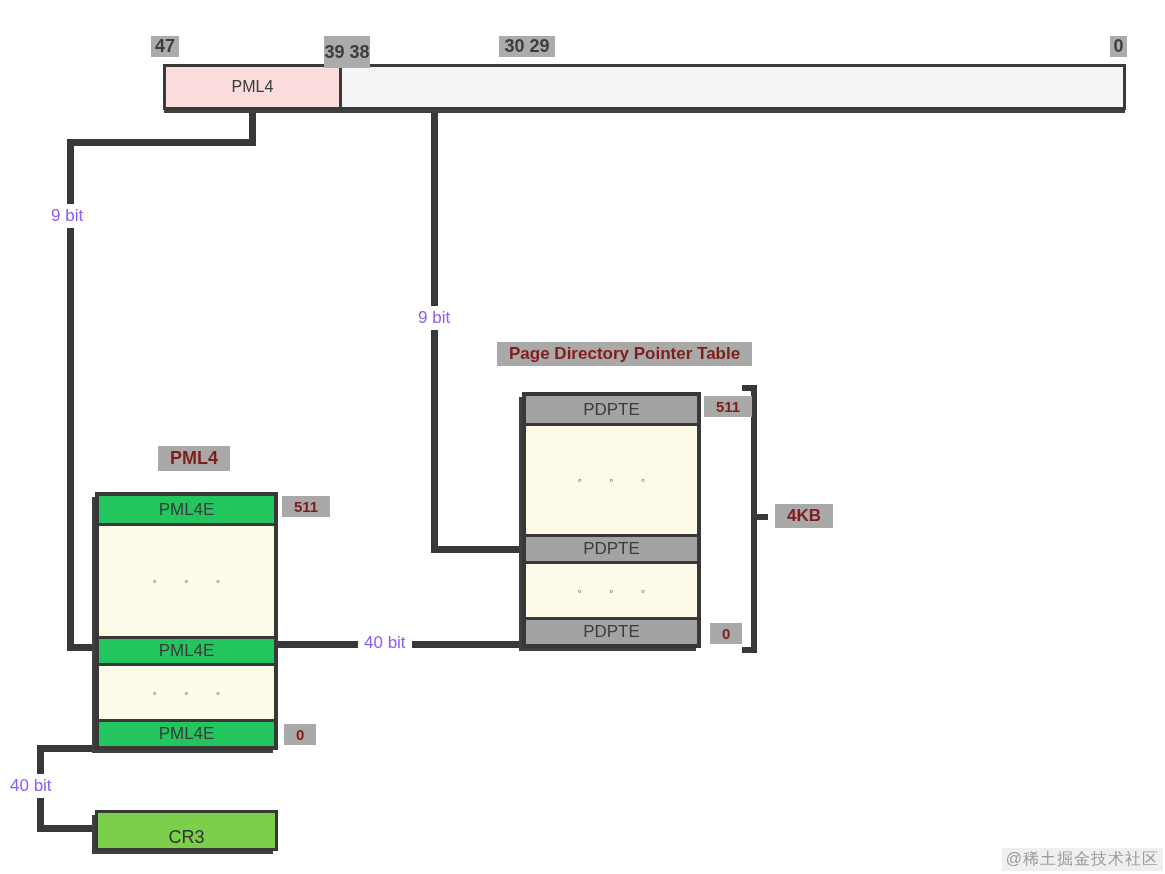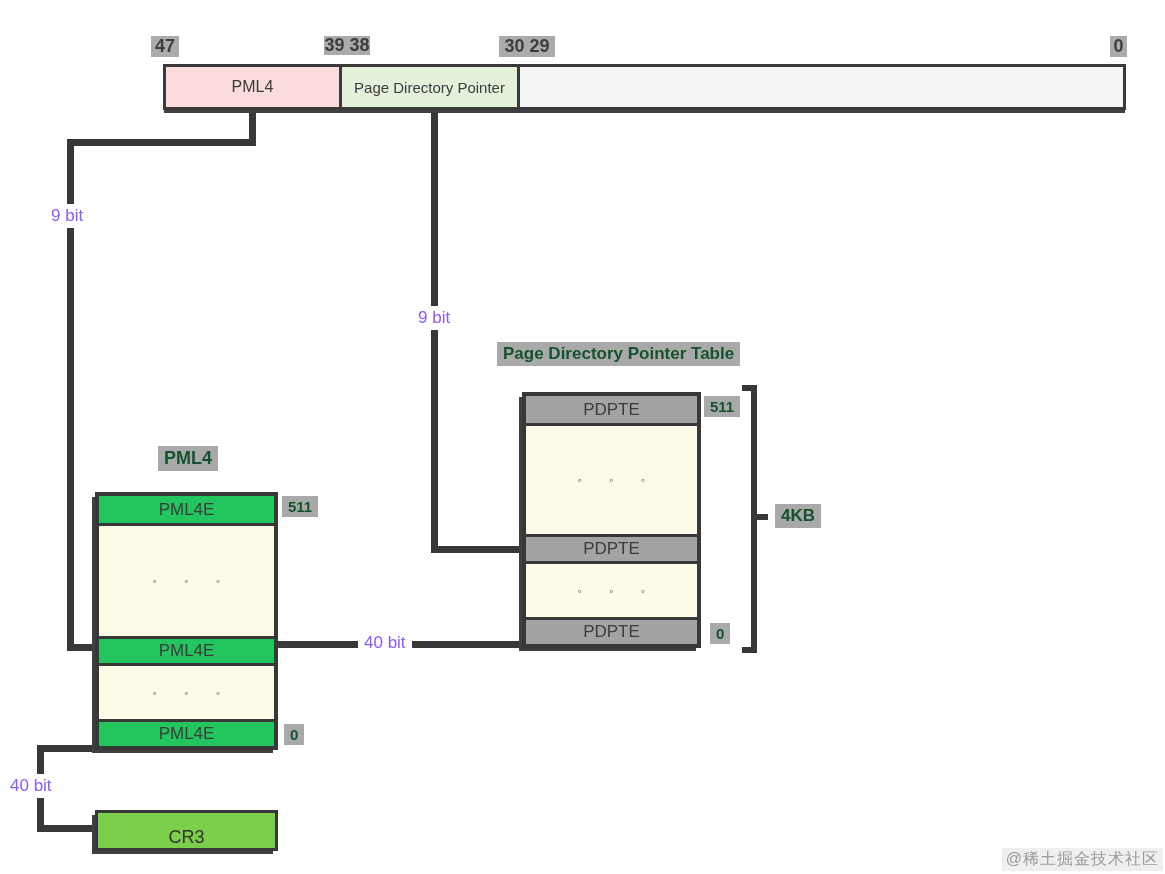--- a/index.html
+++ b/index.html
@@ -2,21 +2,21 @@
 <html><head>
 <meta charset="utf-8">
 <style>
   html,body{margin:0;padding:0;background:#ffffff;font-family:"Liberation Sans",sans-serif;}
   #canvas{position:relative;width:1165px;height:874px;background:#ffffff;overflow:hidden;}
 
   
   .line{position:absolute;background:#383838;z-index:1;}
   .chip{position:absolute;display:flex;align-items:center;justify-content:center;white-space:nowrap;z-index:6;}
   .chip.white{background:#ffffff;color:#8b5cf6;font-size:17px;padding:2px 6px;}
-  .chip.gray{background:#a9a9a9;color:#14532d;font-weight:700;filter:blur(0.55px);padding:2px 6px;text-align:right;}
+  .chip.gray{background:#a9a9a9;color:#7f1d1d;font-weight:700;filter:blur(0.55px);padding:2px 12px;text-align:right;}
   .bitchip{position:absolute;display:flex;align-items:center;justify-content:center;
            background:#ababab;color:#3d3d3d;font-weight:700;font-size:18px;
            filter:blur(0.55px);z-index:6;white-space:nowrap;}
 
   
   .addr-bar{position:absolute;left:163px;top:64px;width:963px;height:46px;
             border:3px solid #3a3a3a;box-sizing:border-box;display:flex;z-index:2;
             box-shadow:0 4px 0 -1px #3f3f3f;}
   .addr-field{display:flex;align-items:center;justify-content:center;text-align:center;
               color:#3c3c3c;box-sizing:border-box;height:100%;}
@@ -55,30 +55,27 @@
   .watermark{position:absolute;right:2px;bottom:3px;font-size:16px;color:#9a9a9a;
              letter-spacing:1px;background:rgba(201,201,201,0.30);padding:1px 4px;
              filter:blur(0.4px);z-index:7;}
 </style>
 </head>
 <body>
 
 <div id="canvas">
 
   <div class="bitchip" style="left:151px;top:36px;width:28px;height:21px;">47</div>
-  <div class="bitchip" style="left:324px;top:36px;width:46px;height:19px;">39 38</div>
+  <div class="bitchip" style="left:324px;top:36px;width:46px;height:32px;">39 38</div>
   <div class="bitchip" style="left:499px;top:36px;width:56px;height:21px;">30 29</div>
   <div class="bitchip" style="left:1110px;top:36px;width:17px;height:21px;">0</div>
 
   <div class="addr-bar">
     <div class="addr-field f1">
       <span>PML4</span>
-    </div>
-    <div class="addr-field f2">
-      <span>Page Directory Pointer</span>
     </div>
     <div class="addr-field f3">
       <span></span>
     </div>
   </div>
 
   <div class="line" style="left:249px;top:110px;width:7px;height:36px;"></div>
   <div class="line" style="left:67px;top:139px;width:189px;height:7px;"></div>
   <div class="line" style="left:67px;top:139px;width:7px;height:512px;"></div>
   <div class="line" style="left:67px;top:644px;width:28px;height:7px;"></div>

